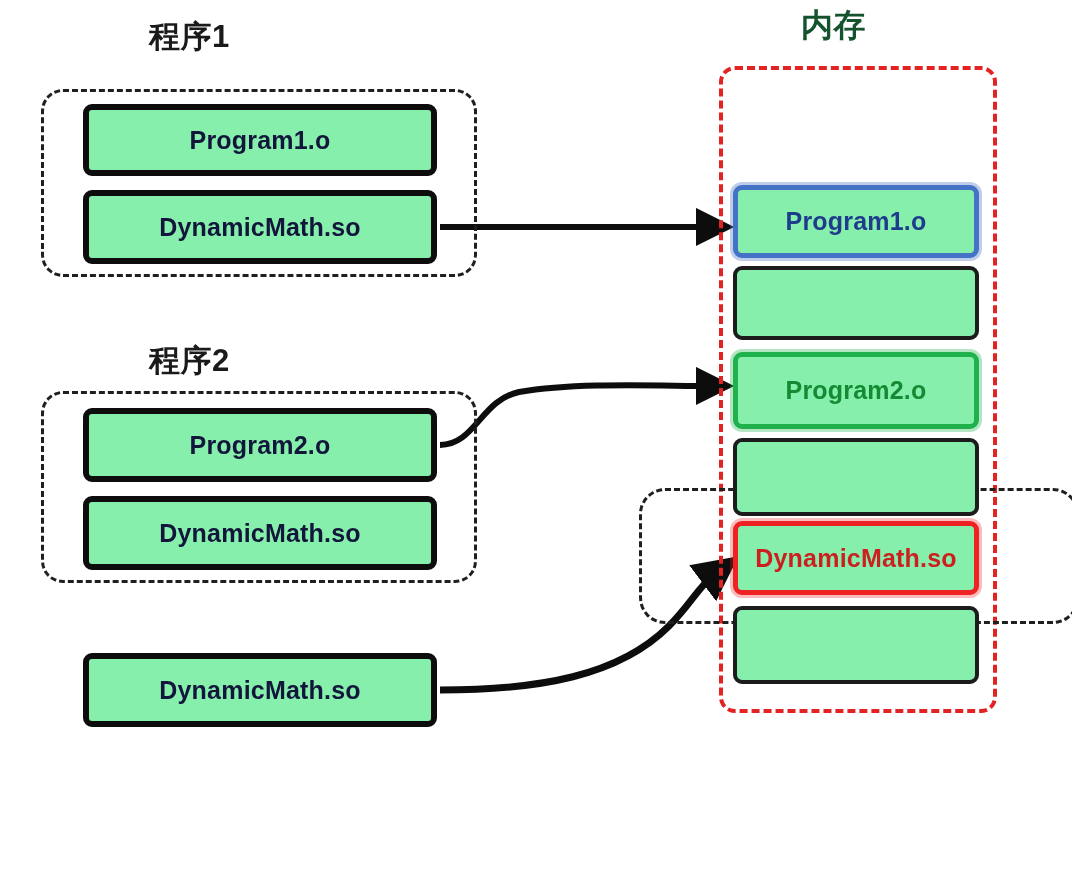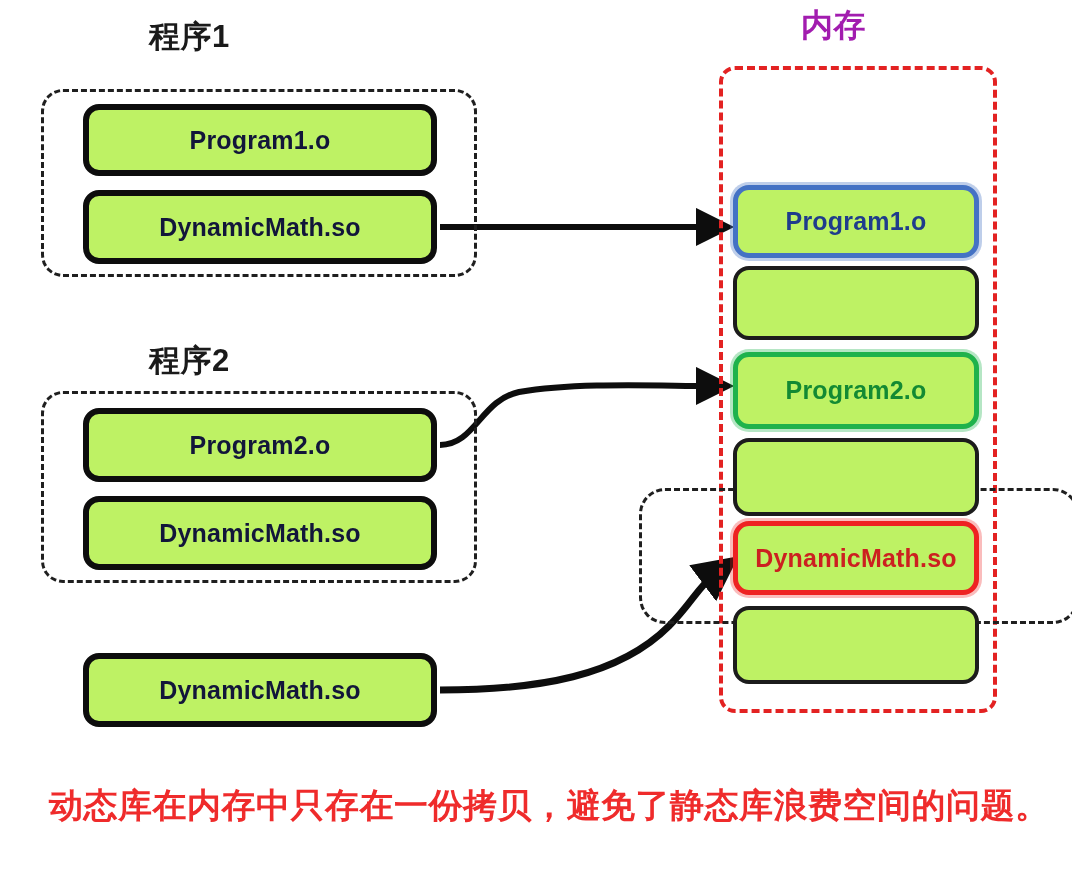--- a/index.html
+++ b/index.html
@@ -22,21 +22,21 @@
   
   .section-title {
     position: absolute;
     font-weight: bold;
     font-size: 31px;
     color: #1a1a1a;
     letter-spacing: 0.5px;
     white-space: nowrap;
   }
   .section-title.mem {
-    color: #a21caf;
+    color: #14532d;
     font-size: 32px;
   }
 
   
   .prog-container {
     position: absolute;
     border: 3px dashed #1f1f1f;
     border-radius: 22px;
     box-sizing: border-box;
     background: transparent;
@@ -60,22 +60,22 @@
     background: transparent;
   }
 
   
   .box {
     position: absolute;
     box-sizing: border-box;
     display: flex;
     align-items: center;
     justify-content: center;
-    border-radius: 16px;
-    background: #bef264;
+    border-radius: 9px;
+    background: #86efac;
     font-weight: bold;
     letter-spacing: 0.2px;
     text-align: center;
     line-height: 1.08;
   }
   .box.ink {
     border: 6px solid #0d0d0d;
     color: #12163a;
     font-size: 25px;
   }
@@ -170,15 +170,14 @@
 
   <div class="shared-bracket" style="left:620px; top:488px; width:440px; height:136px;"></div>
 
   <div class="box blue" style="left:714px; top:185px; width:246px; height:73px;">Program1.o</div>
   <div class="box mem-slot" style="left:714px; top:266px; width:246px; height:74px;"></div>
   <div class="box green" style="left:714px; top:352px; width:246px; height:77px;">Program2.o</div>
   <div class="box mem-slot" style="left:714px; top:438px; width:246px; height:78px;"></div>
   <div class="box red" style="left:714px; top:521px; width:246px; height:74px;">DynamicMath.so</div>
   <div class="box mem-slot" style="left:714px; top:606px; width:246px; height:78px;"></div>
 
-  <div id="caption">动态库在内存中只存在一份拷贝，避免了静态库浪费空间的问题。</div>
 
 </div>
 
 </body></html>

